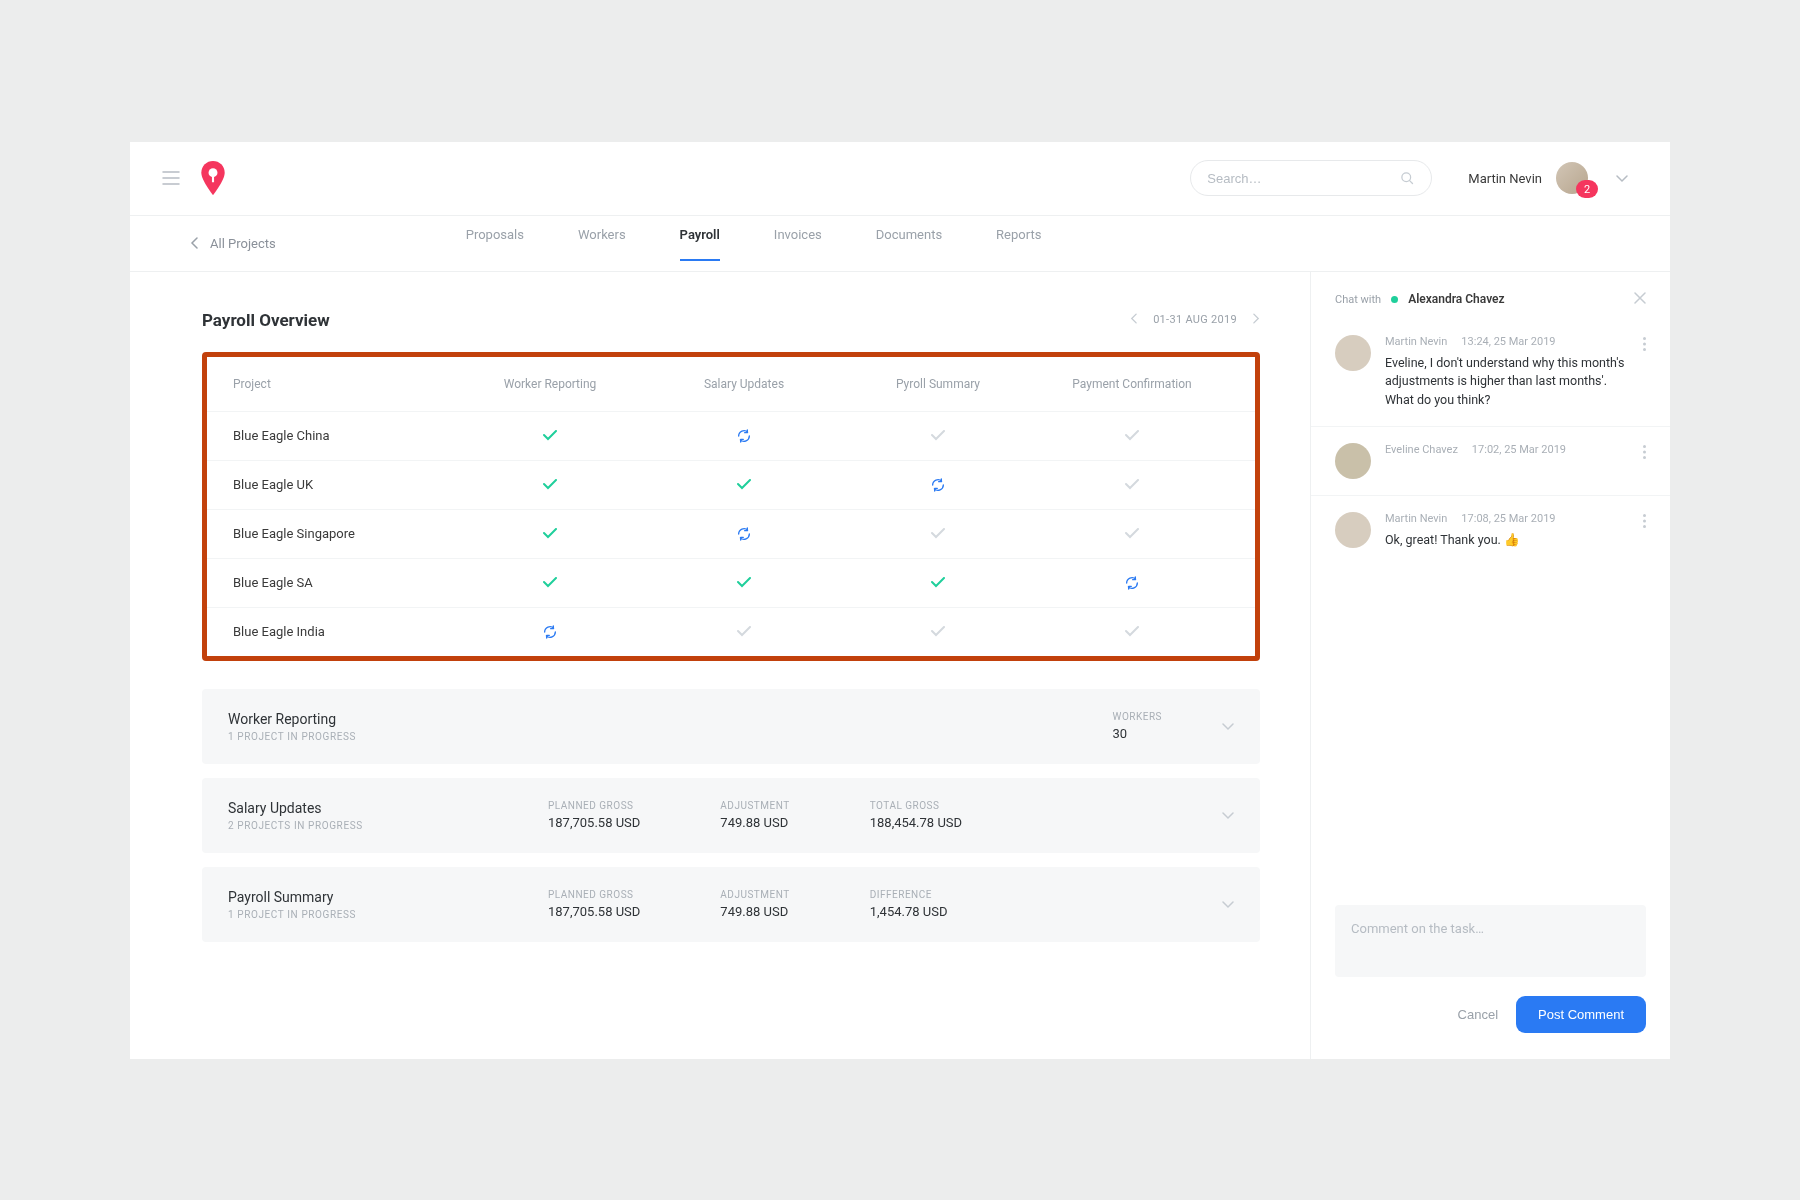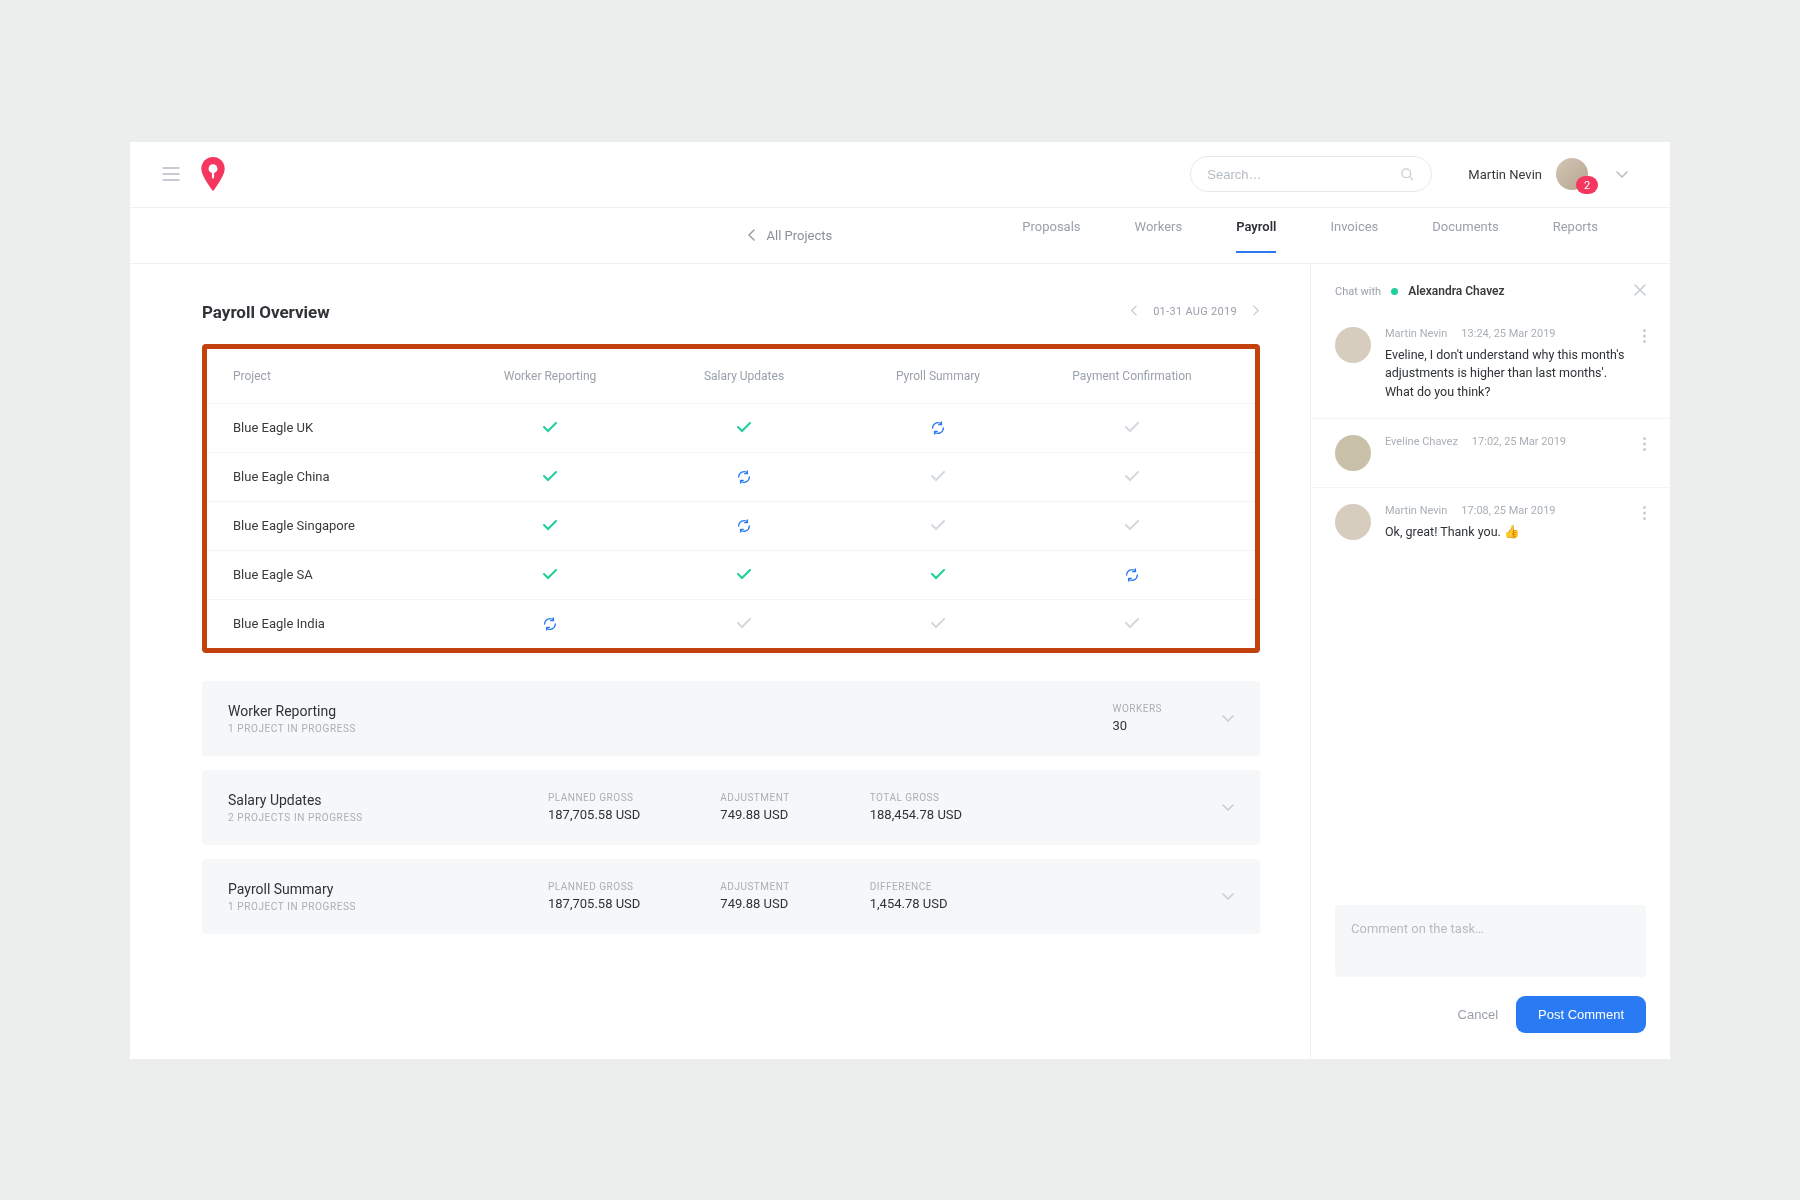--- a/index.html
+++ b/index.html
@@ -18,21 +18,21 @@
     width: 1540px;
     height: 917px;
     background: #ffffff;
     display: flex;
     flex-direction: column;
     overflow: hidden;
   }
 
   
   .topbar {
-    height: 66px;
+    height: 74px;
     display: flex;
     align-items: center;
     padding: 0 42px 0 32px;
     border-bottom: 1px solid #eef0f1;
   }
   .hamburger { margin-right: 20px; color: #b6bcc3; cursor: pointer; }
   .hamburger svg { display: block; }
   .logo { display: flex; align-items: center; }
   .logo svg { display: block; }
   .search {
@@ -73,21 +73,20 @@
   }
   .chev-down { margin-left: 14px; color: #b6bcc3; }
 
   
   .subnav {
     height: 56px;
     display: flex;
     align-items: center;
     padding: 0 72px 0 60px;
     border-bottom: 1px solid #eef0f1;
-    justify-content: flex-end;
   }
   .back-link { display: flex; align-items: center; gap: 12px; color: #9aa1a9; font-size: 13px; cursor:pointer; }
   .back-link .lbl { color: #8a9099; }
   .tabs { margin-left: 190px; display: flex; gap: 54px; }
   .tab { color: #9aa1a9; font-size: 13px; padding-bottom: 18px; cursor: pointer; position: relative; }
   .tab.active { color: #2f3337; font-weight: 600; }
   .tab.active::after {
     content:""; position:absolute; left:0; right:0; bottom:-1px; height:2px; background:#2a7af3;
   }
 
@@ -250,58 +249,58 @@
       <div class="status-table">
         <div class="head">
           <div>Project</div>
           <div style="text-align:center">Worker Reporting</div>
           <div style="text-align:center">Salary Updates</div>
           <div style="text-align:center">Pyroll Summary</div>
           <div style="text-align:center">Payment Confirmation</div>
         </div>
 
         <div class="row">
-          <div class="proj-name">Blue Eagle UK</div>
-          <div class="cell-icon ico-check">
-              <svg width="14" height="11" viewBox="0 0 14 11">
-                <path d="M1 5l4 4 8-8" stroke="currentColor" stroke-width="2" fill="none" stroke-linecap="round"></path>
-              </svg>
-            </div>
+          <div class="proj-name">Blue Eagle China</div>
           <div class="cell-icon ico-check">
               <svg width="14" height="11" viewBox="0 0 14 11">
                 <path d="M1 5l4 4 8-8" stroke="currentColor" stroke-width="2" fill="none" stroke-linecap="round"></path>
               </svg>
             </div>
           <div class="cell-icon ico-sync">
               <svg width="16" height="16" viewBox="0 0 24 24">
                 <path d="M4 12a8 8 0 0 1 13.5-5.8M20 12a8 8 0 0 1-13.5 5.8M17 3v4h-4M7 21v-4h4" stroke="currentColor" stroke-width="2" fill="none" stroke-linecap="round" stroke-linejoin="round"></path>
               </svg>
             </div>
           <div class="cell-icon ico-dim">
               <svg width="14" height="11" viewBox="0 0 14 11">
                 <path d="M1 5l4 4 8-8" stroke="currentColor" stroke-width="2" fill="none" stroke-linecap="round"></path>
               </svg>
             </div>
+          <div class="cell-icon ico-dim">
+              <svg width="14" height="11" viewBox="0 0 14 11">
+                <path d="M1 5l4 4 8-8" stroke="currentColor" stroke-width="2" fill="none" stroke-linecap="round"></path>
+              </svg>
+            </div>
         </div>
 
         <div class="row">
-          <div class="proj-name">Blue Eagle China</div>
+          <div class="proj-name">Blue Eagle UK</div>
+          <div class="cell-icon ico-check">
+              <svg width="14" height="11" viewBox="0 0 14 11">
+                <path d="M1 5l4 4 8-8" stroke="currentColor" stroke-width="2" fill="none" stroke-linecap="round"></path>
+              </svg>
+            </div>
           <div class="cell-icon ico-check">
               <svg width="14" height="11" viewBox="0 0 14 11">
                 <path d="M1 5l4 4 8-8" stroke="currentColor" stroke-width="2" fill="none" stroke-linecap="round"></path>
               </svg>
             </div>
           <div class="cell-icon ico-sync">
               <svg width="16" height="16" viewBox="0 0 24 24">
                 <path d="M4 12a8 8 0 0 1 13.5-5.8M20 12a8 8 0 0 1-13.5 5.8M17 3v4h-4M7 21v-4h4" stroke="currentColor" stroke-width="2" fill="none" stroke-linecap="round" stroke-linejoin="round"></path>
-              </svg>
-            </div>
-          <div class="cell-icon ico-dim">
-              <svg width="14" height="11" viewBox="0 0 14 11">
-                <path d="M1 5l4 4 8-8" stroke="currentColor" stroke-width="2" fill="none" stroke-linecap="round"></path>
               </svg>
             </div>
           <div class="cell-icon ico-dim">
               <svg width="14" height="11" viewBox="0 0 14 11">
                 <path d="M1 5l4 4 8-8" stroke="currentColor" stroke-width="2" fill="none" stroke-linecap="round"></path>
               </svg>
             </div>
         </div>
 
         <div class="row">

